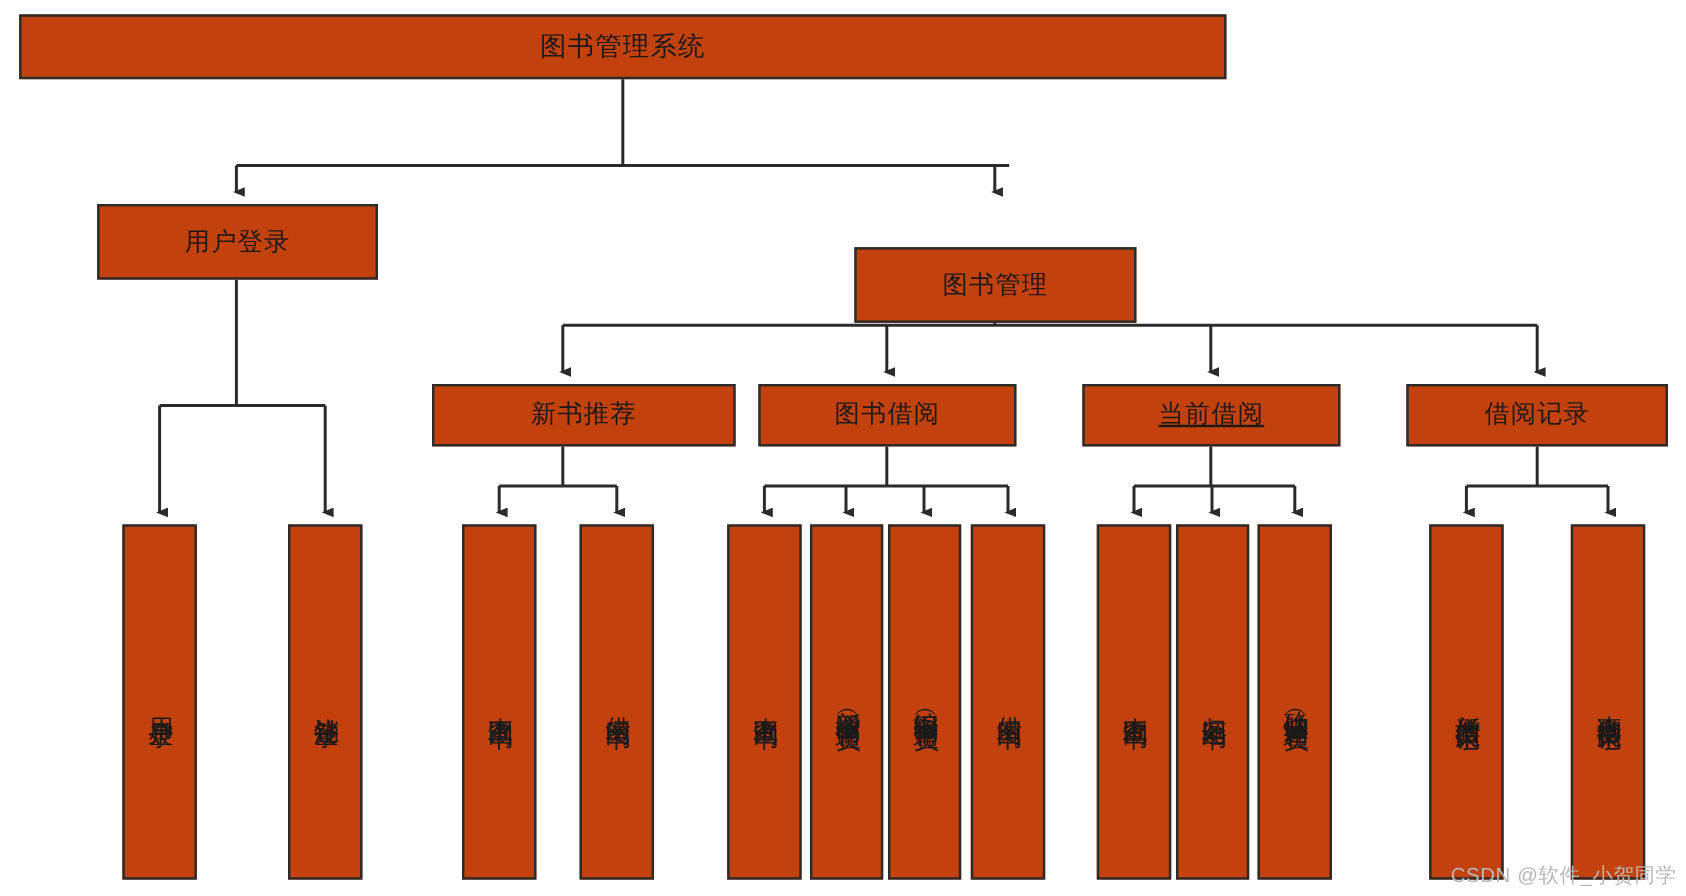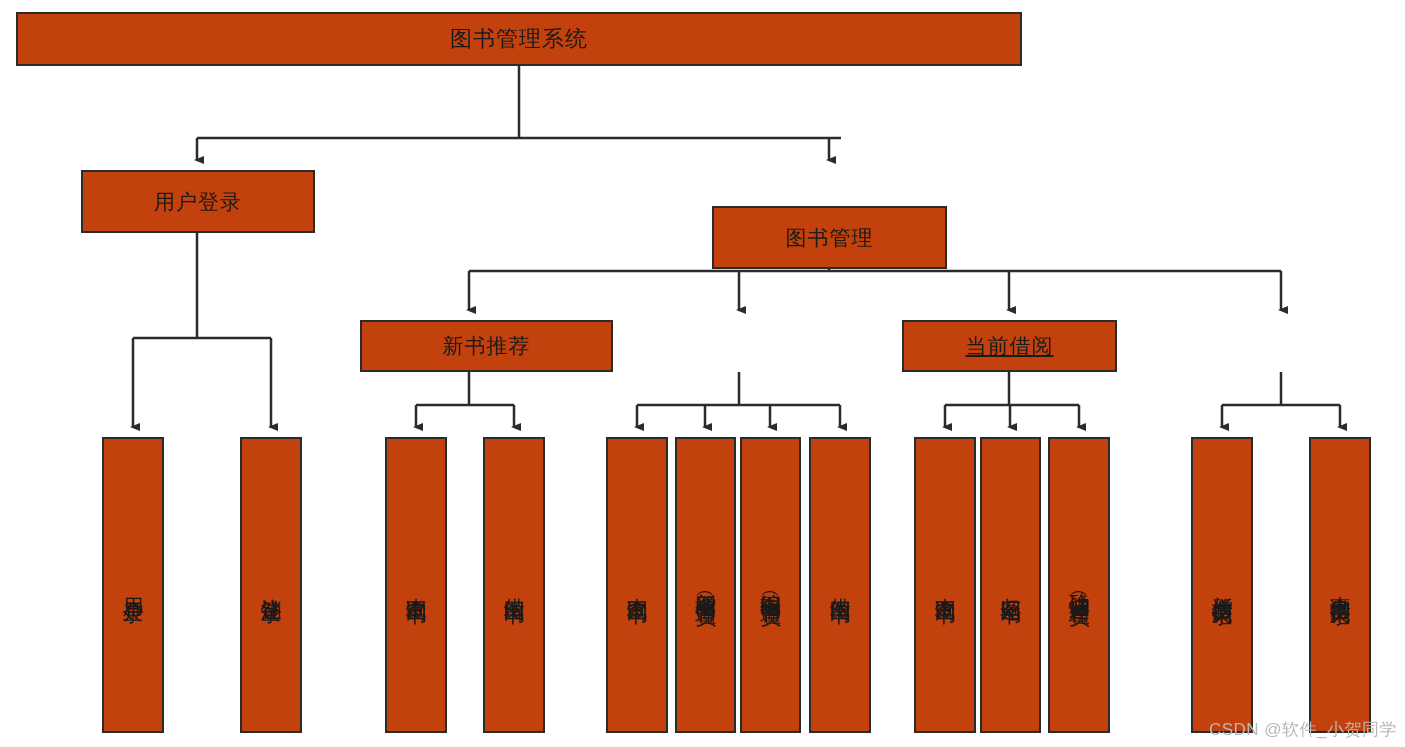--- a/index.html
+++ b/index.html
@@ -147,25 +147,31 @@
   </div>
 
   <div class="node horizontal" style="left:712px; top:170px; width:235px; height:63px;margin-top:36px;">
     <span>图书管理</span>
   </div>
 
   <div class="node horizontal" style="left:360px; top:320px; width:253px; height:52px;">
     <span>新书推荐</span>
   </div>
 
+  <div class="node horizontal" style="left:632px; top:320px; width:215px; height:52px;">
+    <span>图书借阅</span>
+  </div>
 
   <div class="node horizontal" style="left:902px; top:320px; width:215px; height:52px;text-decoration:underline;">
     <span>当前借阅</span>
   </div>
 
+  <div class="node horizontal" style="left:1172px; top:320px; width:218px; height:52px;">
+    <span>借阅记录</span>
+  </div>
 
   <div class="node vertical" style="left:102px; top:437px; width:62px; height:296px;">
     <span class="vlabel">用户登录</span>
   </div>
 
   <div class="node vertical" style="left:240px; top:437px; width:62px; height:296px;">
     <span class="vlabel">注销登录</span>
   </div>
 
   <div class="node vertical" style="left:385px; top:437px; width:62px; height:296px;">

